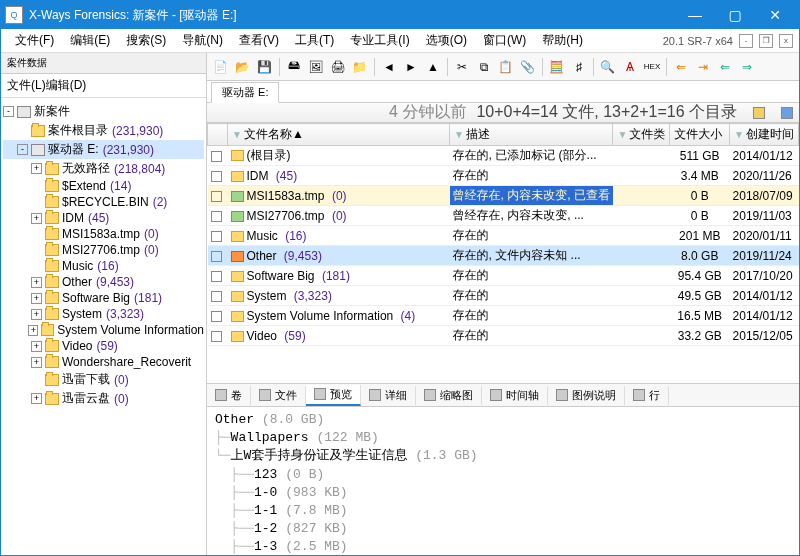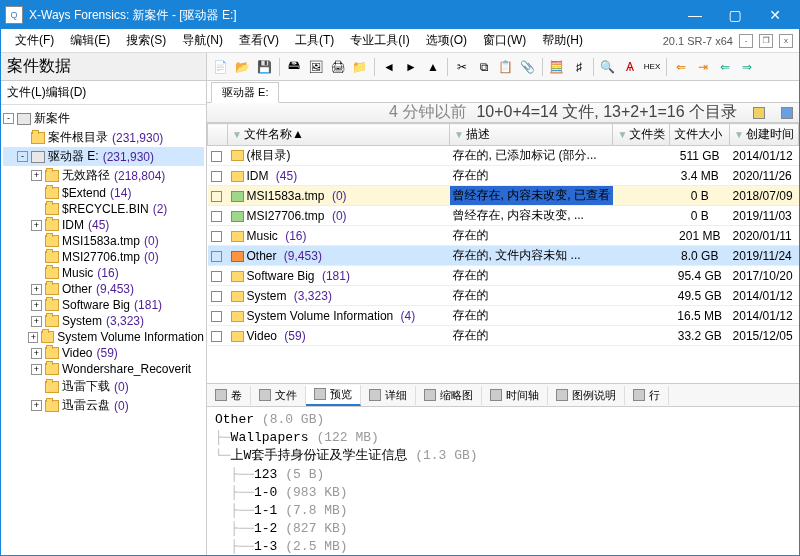--- a/index.html
+++ b/index.html
@@ -8,21 +8,21 @@
   .titlebar .icon{width:18px;height:18px;background:#fff;margin-right:6px;border:1px solid #888;display:flex;align-items:center;justify-content:center;color:#4a7fb5;font-size:9px}
   .titlebar .title{flex:1}
   .winbtns{display:flex}
   .winbtn{width:40px;height:28px;display:flex;align-items:center;justify-content:center;cursor:pointer;font-size:14px}
   .menubar{background:#fff;height:24px;display:flex;align-items:center;padding:0 6px;border-bottom:1px solid #ddd}
   .menu{padding:2px 8px;cursor:pointer}
   .menubar .right{margin-left:auto;display:flex;align-items:center;gap:6px;color:#555;font-size:11px}
   .docctl{width:14px;height:14px;border:1px solid #999;display:flex;align-items:center;justify-content:center;font-size:8px;cursor:pointer}
   .main{flex:1;display:flex;min-height:0}
   .leftpane{width:206px;border-right:1px solid #ccc;display:flex;flex-direction:column}
-  .panehdr{background:#f0f0f0;border-bottom:1px solid #ccc;padding:3px 6px;font-size:16px}
+  .panehdr{background:#f0f0f0;border-bottom:1px solid #ccc;padding:3px 6px;font-size:10px}
   .panemenu{padding:3px 6px;border-bottom:1px solid #ddd;display:flex;gap:0}
   .panemenu span{cursor:pointer}
   .tree{flex:1;overflow:auto;padding:4px 2px}
   .tn{display:flex;align-items:center;white-space:nowrap;padding:1px 0;cursor:pointer}
   .tn.sel{background:#d0e7ff}
   .exp{width:11px;height:11px;border:1px solid #919191;margin-right:3px;display:inline-flex;align-items:center;justify-content:center;font-size:9px;line-height:1;cursor:pointer}
   .sp{display:inline-block;width:14px}
   .fld{width:14px;height:12px;background:#ffd96e;border:1px solid #d4a030;margin-right:3px;display:inline-block;position:relative}
   .fld::before{content:"";position:absolute;top:-3px;left:0;width:5px;height:3px;background:#ffd96e;border:1px solid #d4a030;border-bottom:none}
   .drv{width:14px;height:12px;background:#e8e8e8;border:1px solid #888;margin-right:3px;display:inline-block}
@@ -38,21 +38,21 @@
   .sqicon{width:12px;height:12px;border:1px solid #888;background:#f0d060;display:inline-block;margin-left:6px}
   .sqicon.b{background:#6aa0e0}
   .filelist{flex:1 1 120px;overflow:auto}
   table{border-collapse:collapse;width:100%;font-size:12px}
   th{background:linear-gradient(#fdfdfd,#ececec);border:1px solid #ccc;padding:2px 4px;text-align:left;font-weight:normal;position:relative;white-space:nowrap}
   th .flt{color:#9bb;font-size:10px;margin-right:2px}
   td{border-bottom:1px solid #eee;padding:1px 3px;white-space:nowrap}
   tr.rsel td{background:#cfe6ff}
   tr.rhov td{background:#fff8d8}
   td.sz{text-align:center}
-  td.highl{background:#2a6ad2!important;color:#000000}
+  td.highl{background:#2a6ad2!important;color:#fef9c3}
   .chk{display:inline-block;width:11px;height:11px;border:1px solid #888;margin-right:3px;vertical-align:middle}
   .fld2{width:13px;height:11px;background:#ffd96e;border:1px solid #d4a030;display:inline-block;vertical-align:middle;margin-right:3px}
   .fld2.g{background:#9fd68a;border-color:#6aa05a}
   .fld2.o{background:#ff943e;border-color:#c06020}
   .detailtabs{height:24px;display:flex;align-items:center;border-top:1px solid #ccc;border-bottom:1px solid #ccc;background:#f7f7f7}
   .dtab{padding:2px 8px;display:flex;align-items:center;gap:4px;cursor:pointer;border-right:1px solid #ddd;font-size:11px}
   .dtab.act{background:#fff;border-bottom:2px solid #2a7ad2}
   .dtic{width:12px;height:12px;display:inline-block;background:#ccc;border:1px solid #888}
   .preview{flex:1;overflow:auto;font-family:Consolas,"Courier New",monospace;font-size:13px;padding:4px 8px;white-space:pre;color:#000;line-height:1.4}
   .preview .g{color:#999}
@@ -406,21 +406,21 @@
           <span>图例说明</span>
         </div>
         <div class="dtab">
           <span class="dtic"></span>
           <span>行</span>
         </div>
       </div>
     <div class="preview" id="preview"><span>Other</span> <span class="g">(8.0 GB)</span>
 <span class="t">├─</span>Wallpapers <span class="g">(122 MB)</span>
 <span class="t">└─</span>上W套手持身份证及学生证信息 <span class="g">(1.3 GB)</span>
-  <span class="t">├──</span>123 <span class="g">(5 B)</span>
+  <span class="t">├──</span>123 <span class="g">(0 B)</span>
   <span class="t">├──</span>1-0 <span class="g">(983 KB)</span>
   <span class="t">├──</span>1-1 <span class="g">(7.8 MB)</span>
   <span class="t">├──</span>1-2 <span class="g">(827 KB)</span>
   <span class="t">├──</span>1-3 <span class="g">(2.5 MB)</span>
   1-4 
   1-5 
 </div>
   </div>
 </div>
 

